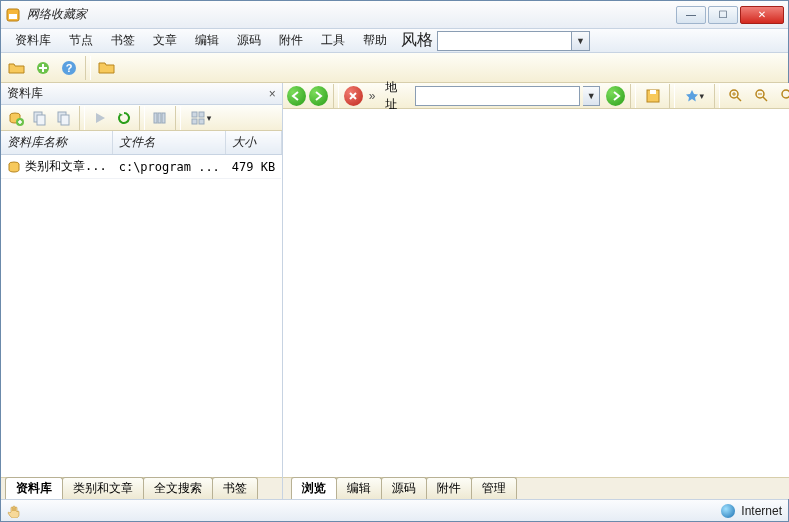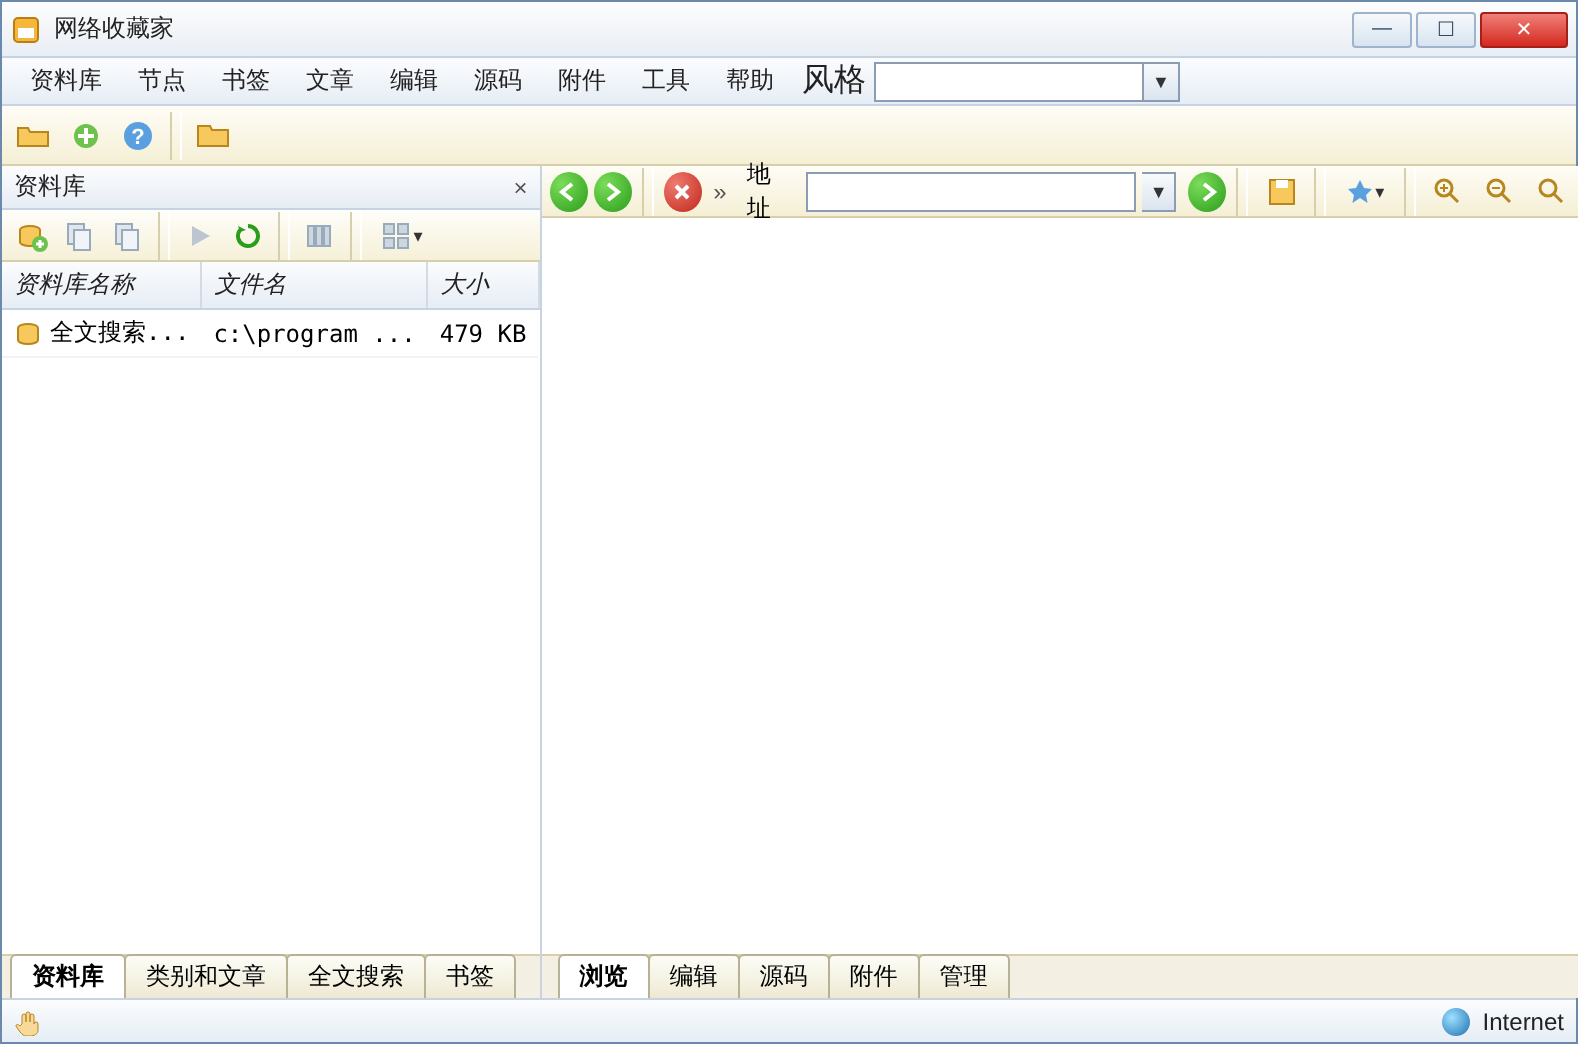--- a/index.html
+++ b/index.html
@@ -1,20 +1,20 @@
 <!DOCTYPE html>
 <html><head>
 <meta charset="utf-8">
 <style>
 * { box-sizing: border-box; margin: 0; padding: 0; }
 body { font-family: "Microsoft YaHei", SimSun, Arial, sans-serif; font-size: 12px; background: #fff; overflow: hidden; }
 .window { width: 789px; height: 522px; border: 1px solid #6b8aab; background: #fff; display: flex; flex-direction: column; }
 .titlebar { height: 28px; background: linear-gradient(#fdfdfd,#e9eef5); display: flex; align-items: center; padding: 0 4px; border-bottom: 1px solid #c7d3e2; }
 .titlebar .app-icon { width: 16px; height: 16px; margin-right: 6px; }
-.titlebar .title { flex: 1; font-size: 12px; color: #222; }
+.titlebar .title { flex: 1; font-size: 12px; color: #222; font-style: italic; }
 .win-btns { display: flex; gap: 2px; }
 .win-btn { width: 30px; height: 18px; border: 1px solid #9fb4cc; border-radius: 2px; background: linear-gradient(#f6f9fc,#d8e4f0); display:flex; align-items:center; justify-content:center; font-size:10px; color:#33475f; cursor:pointer;}
 .win-btn.close { width: 44px; background: linear-gradient(#f08078,#d3291f); color:#fff; border-color:#a52019;}
 .menubar { height: 24px; background: linear-gradient(#fbfcfe,#e6edf5); display: flex; align-items: center; padding: 0 6px; border-bottom: 1px solid #c7d3e2; gap: 2px;}
 .menu-item { padding: 2px 8px; color: #222; cursor: pointer; }
 .menu-label { font-size: 16px; color:#222; padding-left:4px;}
 .style-select { height: 20px; border:1px solid #8a9db3; background:#fff; width:135px; margin-left:2px; padding:0 4px; font-size:12px;}
 .toolbar-top { height: 30px; background: linear-gradient(#fefdf6,#f5efd5); border-bottom:1px solid #d7ceab; display:flex; align-items:center; padding:0 4px; gap:2px;}
 .tbtn { width:24px; height:24px; border:1px solid transparent; border-radius:3px; display:flex; align-items:center; justify-content:center; cursor:pointer;}
 .vsep { width:6px; height:24px; border-left:1px solid #d7ceab; border-right:1px solid #fff; margin:0 2px;}
@@ -180,21 +180,21 @@
               <th>资料库名称</th>
               <th>文件名</th>
               <th>大小</th>
             </tr>
           </thead>
           <tbody>
             <tr>
               <td><span class="row-icon"><svg width="14" height="14">
                       <ellipse cx="7" cy="4" rx="5" ry="2" fill="#f7c95c" stroke="#b8861f"></ellipse>
                       <path d="M2 4v6c0 1 2 2 5 2s5-1 5-2V4" fill="#f7c95c" stroke="#b8861f"></path>
-                    </svg></span><span>全文搜索...</span></td>
+                    </svg></span><span>类别和文章...</span></td>
               <td>c:\program ...</td>
               <td>479 KB</td>
             </tr>
           </tbody>
         </table>
       </div>
       <div class="left-tabs">
         <div class="ltab active">资料库</div>
         <div class="ltab">类别和文章</div>
         <div class="ltab">全文搜索</div>

